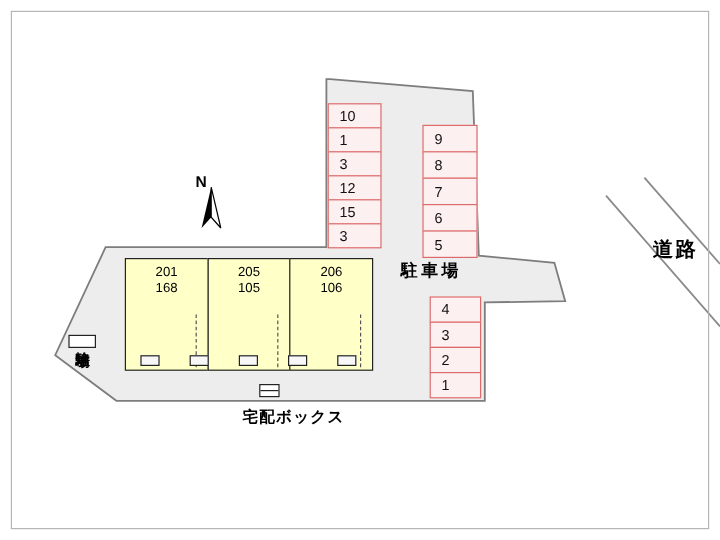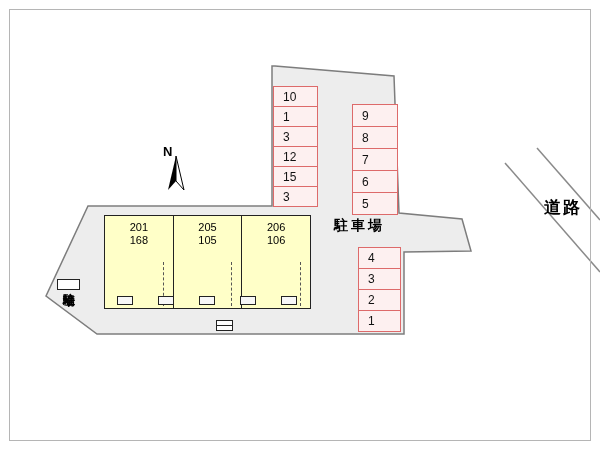--- a/index.html
+++ b/index.html
@@ -147,15 +147,16 @@
   <div class="step" style="left:199px;"></div>
   <div class="step" style="left:240px;"></div>
   <div class="step" style="left:281px;"></div>
 
   <div class="dbox">
     <div class="dbox-slot"></div>
   </div>
 
   <div class="label lbl-parking">駐車場</div>
   <div class="label lbl-bicycle">駐輪場</div>
+  <div class="label lbl-delivery">宅配ボックス</div>
   <div class="label lbl-road">道路</div>
 
 </div>
 
 </body></html>

